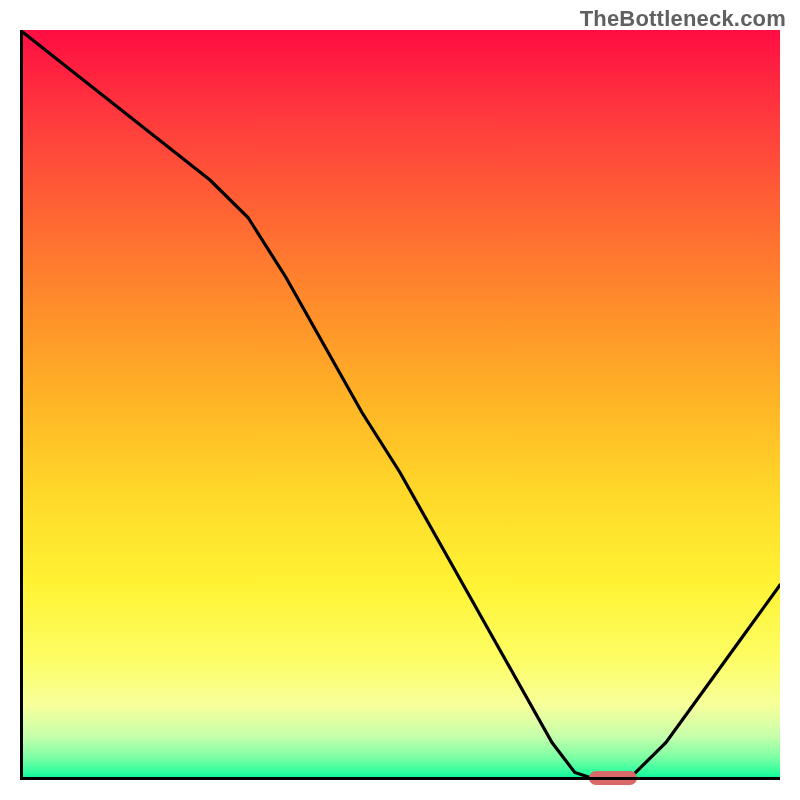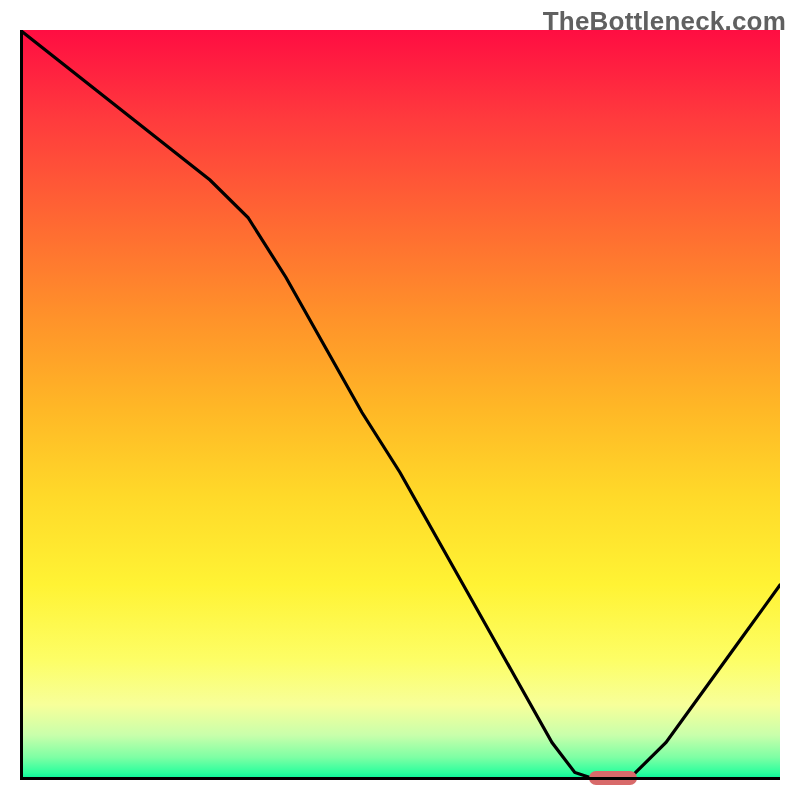--- a/index.html
+++ b/index.html
@@ -13,21 +13,21 @@
   }
   .container {
     position: relative;
     width: 800px;
     height: 800px;
   }
   .watermark {
     position: absolute;
     top: 6px;
     right: 14px;
-    font-size: 26px;
+    font-size: 22px;
     font-weight: 600;
     color: #606060;
     letter-spacing: 0.2px;
     z-index: 10;
   }
   .plot-area {
     position: absolute;
     left: 20px;
     top: 30px;
     width: 760px;

